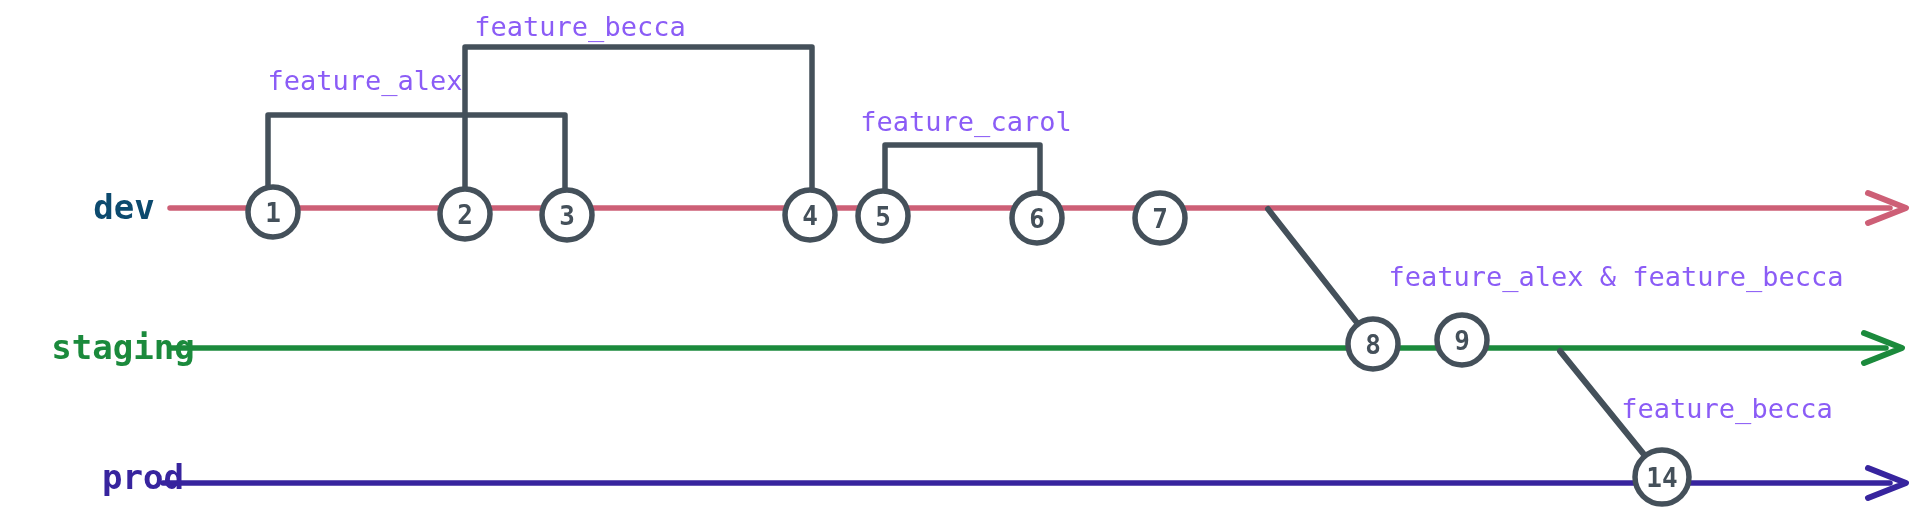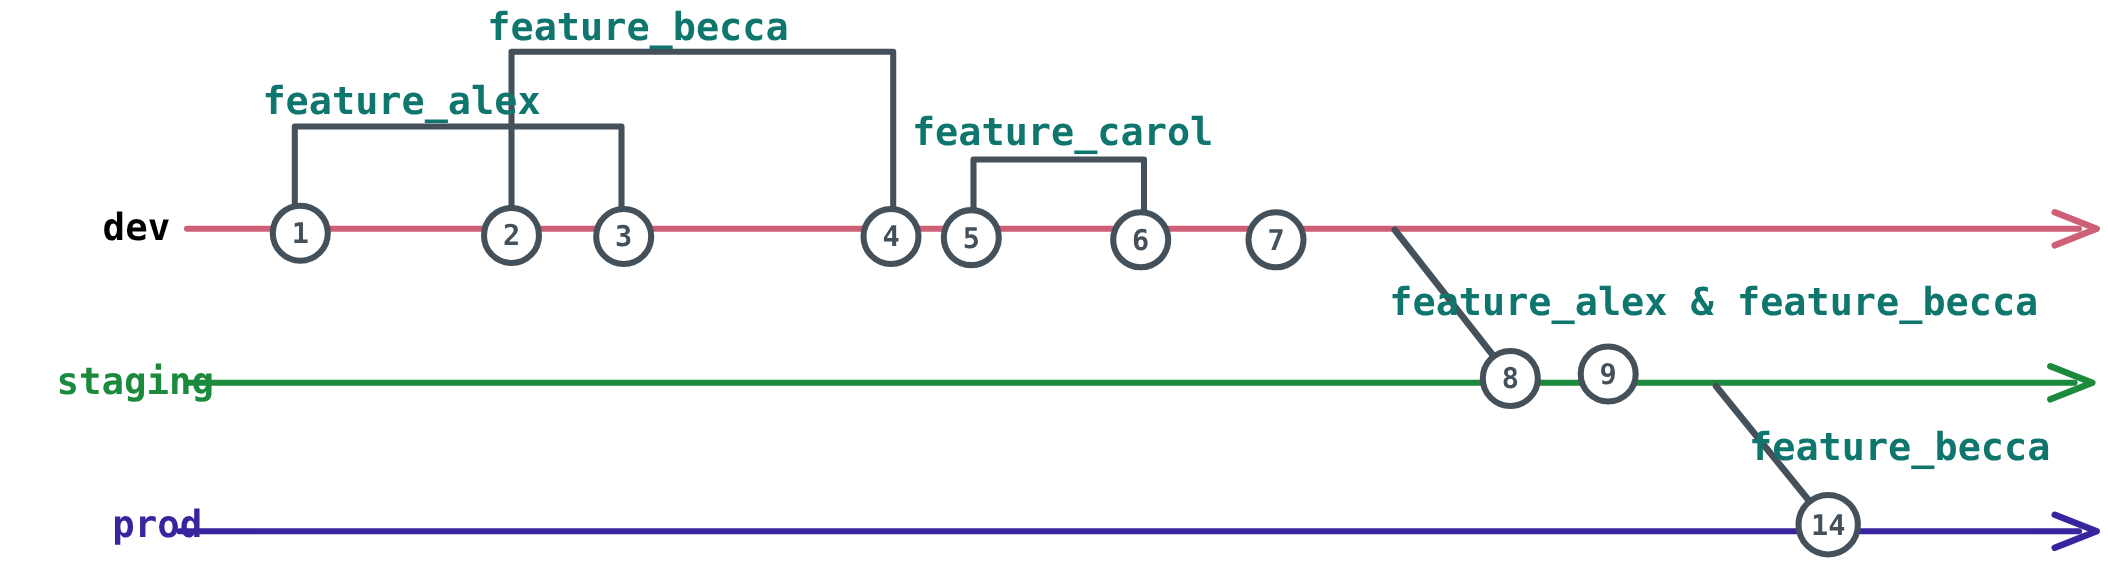--- a/index.html
+++ b/index.html
@@ -26,27 +26,27 @@
     position: absolute;
     transform: translate(-50%, -50%);
     white-space: nowrap;
     line-height: 1;
     user-select: none;
   }
   .branch-label {
     font-size: 34px;
     font-weight: bold;
   }
-  .branch-label.dev     { color: #000000; }
+  .branch-label.dev     { color: #0c4a6e; }
   .branch-label.staging { color: #1b8a3c; margin-left: 40px; }
   .branch-label.prod    { color: #37249e; }
   .feat-label {
-    font-size: 35px;
-    font-weight: 700;
-    color: #0f766e;
+    font-size: 27px;
+    font-weight: 400;
+    color: #8b5cf6;
   }
   .commit-label {
     font-size: 26px;
     font-weight: 600;
     color: #44505a;
   }
 </style>
 </head>
 <body>
 
@@ -81,25 +81,25 @@
       <circle cx="1373" cy="344" r="25" fill="#ffffff" stroke="#44505a" stroke-width="5.5"></circle>
       <circle cx="1462" cy="340" r="25" fill="#ffffff" stroke="#44505a" stroke-width="5.5"></circle>
       <circle cx="1662" cy="477" r="27" fill="#ffffff" stroke="#44505a" stroke-width="5.5"></circle>
     </g>
   </svg>
 
   <div class="lbl branch-label dev" style="left:124px; top:207px;">dev</div>
   <div class="lbl branch-label staging" style="left:83px; top:347px;">staging</div>
   <div class="lbl branch-label prod" style="left:107px; top:477px;margin-left:36px;">prod</div>
 
-  <div class="lbl feat-label" style="left:365px; top:93px;">feature_alex</div>
+  <div class="lbl feat-label" style="left:365px; top:80px;">feature_alex</div>
   <div class="lbl feat-label" style="left:580px; top:26px;">feature_becca</div>
   <div class="lbl feat-label" style="left:966px; top:121px;">feature_carol</div>
 
-  <div class="lbl feat-label" style="left:1558px; top:276px;">feature_alex &amp; feature_becca</div>
+  <div class="lbl feat-label" style="left:1616px; top:276px;">feature_alex &amp; feature_becca</div>
   <div class="lbl feat-label" style="left:1727px; top:408px;">feature_becca</div>
 
   <div class="lbl commit-label" style="left:273px;  top:213px;">1</div>
   <div class="lbl commit-label" style="left:465px;  top:215px;">2</div>
   <div class="lbl commit-label" style="left:567px;  top:216px;">3</div>
   <div class="lbl commit-label" style="left:810px;  top:216px;">4</div>
   <div class="lbl commit-label" style="left:883px;  top:217px;">5</div>
   <div class="lbl commit-label" style="left:1037px; top:219px;">6</div>
   <div class="lbl commit-label" style="left:1160px; top:219px;">7</div>
   <div class="lbl commit-label" style="left:1373px; top:345px;">8</div>

